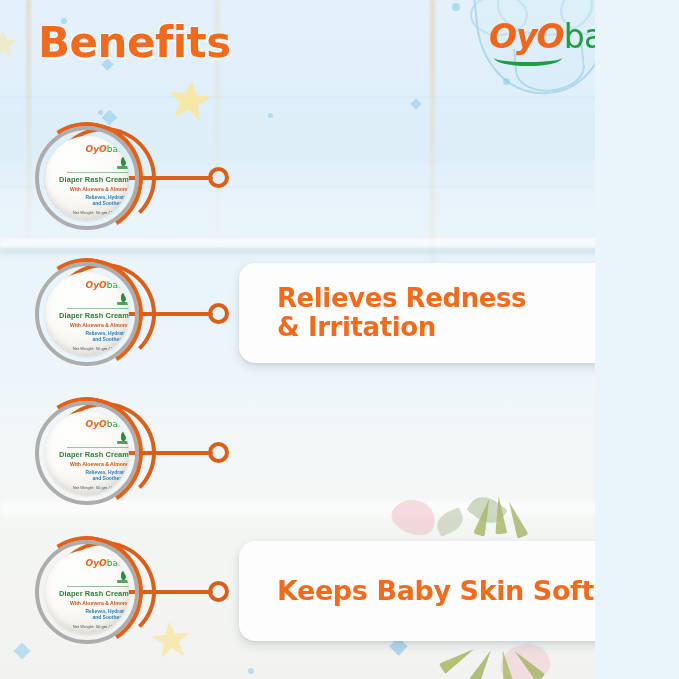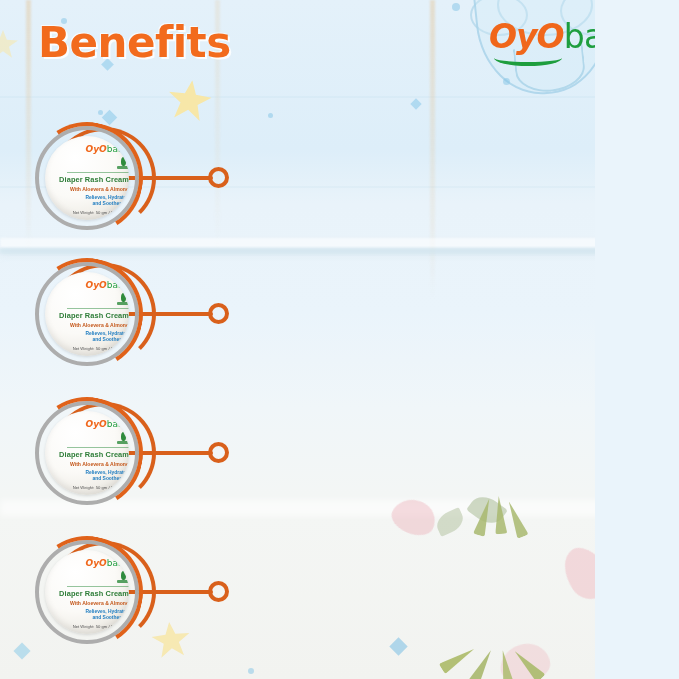--- a/index.html
+++ b/index.html
@@ -326,20 +326,24 @@
           <div class="jl-rule"></div>
           <div class="jl-t1">Diaper Rash Cream</div>
           <div class="jl-t2">With Aloevera &amp; Almond</div>
           <div class="jl-t3" style="white-space:pre-line;">Relieves, Hydrates
 and Soothes</div>
           <div class="jl-t4">Net Weight: 50 gm / 1.8 FL Oz</div>
         </div>
       </div>
     </div>
     <div class="jar-arc"></div>
+    <div class="card two">
+      <div class="card-text">Relieves Redness
+&amp; Irritation</div>
+    </div>
   </div>
 
   <div class="row r3">
     <div class="conn">
       <div class="arcline"></div>
       <div class="hline"></div>
       <div class="endcirc"></div>
     </div>
     <div class="jar">
       <div class="jar-body">
@@ -372,15 +376,18 @@
           <div class="jl-rule"></div>
           <div class="jl-t1">Diaper Rash Cream</div>
           <div class="jl-t2">With Aloevera &amp; Almond</div>
           <div class="jl-t3" style="white-space:pre-line;">Relieves, Hydrates
 and Soothes</div>
           <div class="jl-t4">Net Weight: 50 gm / 1.8 FL Oz</div>
         </div>
       </div>
     </div>
     <div class="jar-arc"></div>
+    <div class="card">
+      <div class="card-text">Keeps Baby Skin Soft</div>
+    </div>
   </div>
 
 </div>
 
 </body></html>

